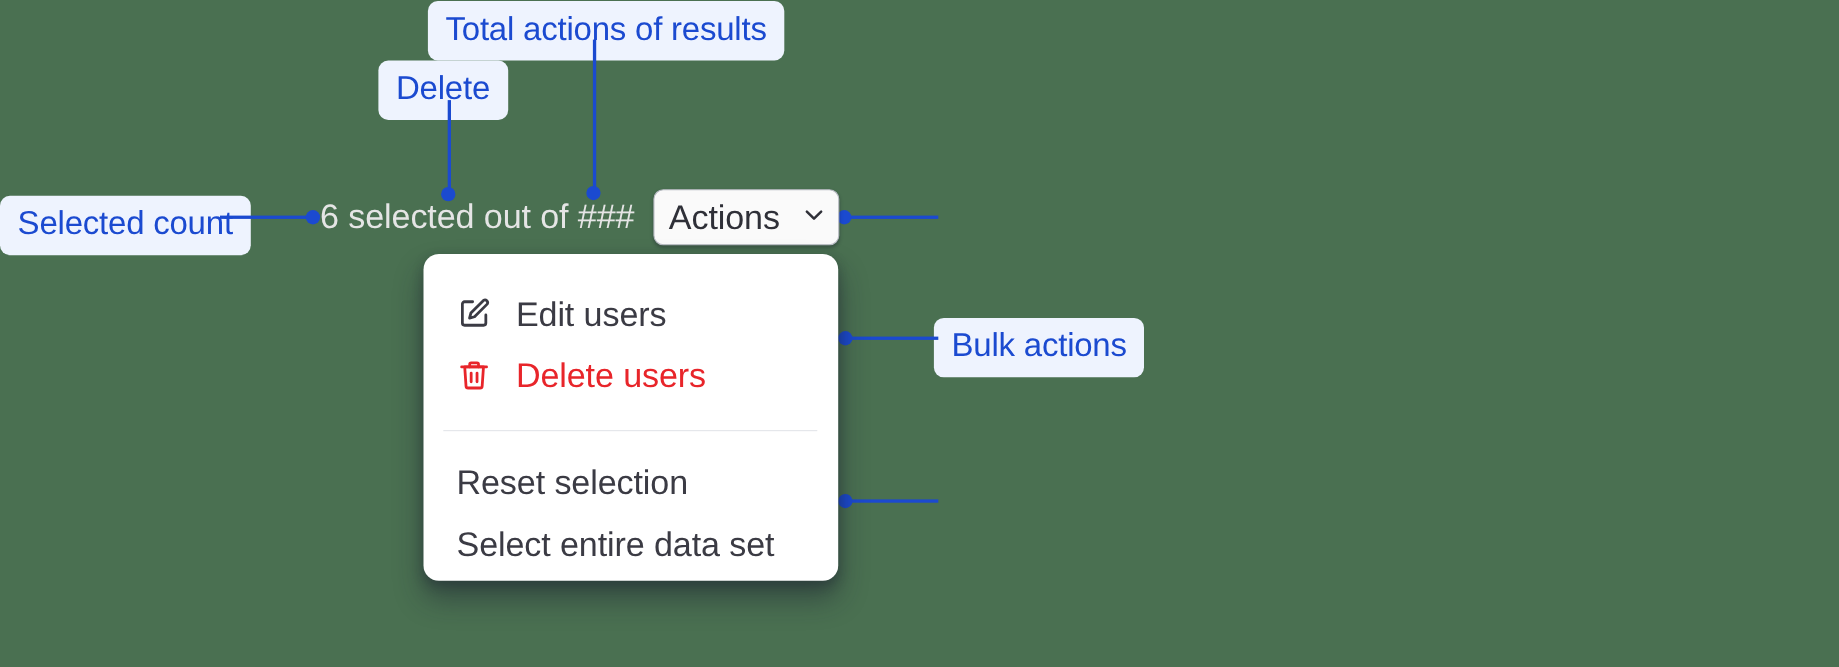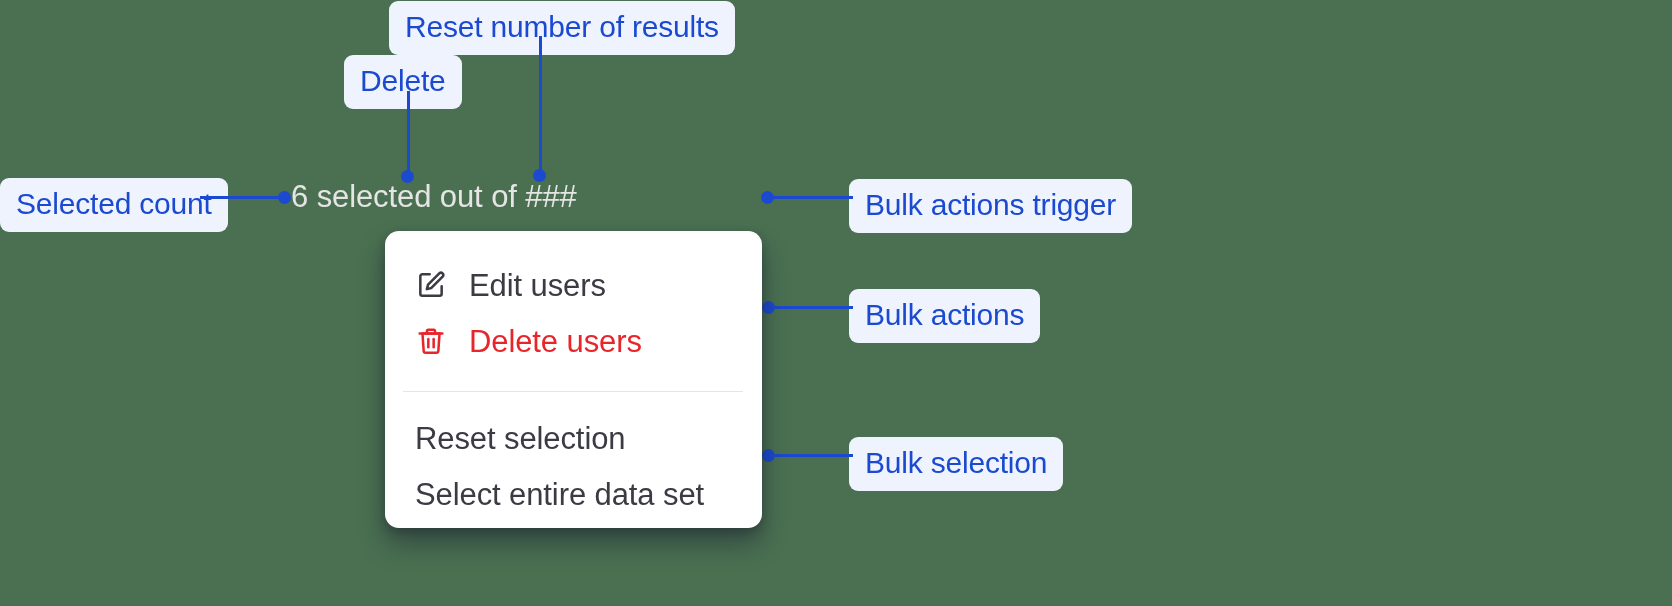--- a/index.html
+++ b/index.html
@@ -127,31 +127,29 @@
     height: 1px;
     background: #e3e5e9;
     margin: 22px 18px 18px 18px;
   }
 </style>
 </head>
 <body style="background: rgb(74, 112, 81);">
 
 <div id="stage">
 
-  <div class="chip" style="left:389px; top:1px;">Reset number of results</div>
+  <div class="chip" style="left:389px; top:1px;">Total actions of results</div>
 
   <div class="chip" style="left:344px; top:55px;">Delete</div>
 
   <div class="chip" style="left:0px; top:178px;">Selected count</div>
 
-  <div class="chip" style="left:849px; top:179px;">Bulk actions trigger</div>
 
   <div class="chip" style="left:849px; top:289px;">Bulk actions</div>
 
-  <div class="chip" style="left:849px; top:437px;">Bulk selection</div>
 
   <div class="conn-v" style="left:539px; top:36px; height:138px;"></div>
   <div class="dot" style="left:533px; top:169px;"></div>
 
   <div class="conn-v" style="left:407px; top:91px; height:84px;"></div>
   <div class="dot" style="left:401px; top:170px;"></div>
 
   <div class="conn-h" style="left:200px; top:196px; width:86px;"></div>
   <div class="dot" style="left:278px; top:191px;"></div>
 
@@ -159,20 +157,28 @@
   <div class="dot" style="left:761px; top:191px;"></div>
 
   <div class="conn-h" style="left:768px; top:306px; width:85px;"></div>
   <div class="dot" style="left:762px; top:301px;"></div>
 
   <div class="conn-h" style="left:768px; top:454px; width:85px;"></div>
   <div class="dot" style="left:762px; top:449px;"></div>
 
   <div class="sel-message" style="left:291px; top:181px;">6 selected out of ###</div>
 
+  <div class="actions-btn" style="left:594px; top:172px; width:169px; height:51px;">
+    <span class="label">Actions</span>
+    <span class="chev">
+      <svg width="26" height="26" viewBox="0 0 24 24" fill="none" stroke="#2f3038" stroke-width="2.1" stroke-linecap="round" stroke-linejoin="round">
+        <polyline points="6 9.5 12 15.5 18 9.5"></polyline>
+      </svg>
+    </span>
+  </div>
 
   <div class="menu" style="left:385px; top:231px; width:377px; height:297px;">
 
     <div class="menu-item">
       <span class="micon">
         <svg width="32" height="32" viewBox="0 0 24 24" fill="none" stroke="#3b3b44" stroke-width="1.9" stroke-linecap="round" stroke-linejoin="round">
           <path d="M11 4H5.5A1.5 1.5 0 0 0 4 5.5v13A1.5 1.5 0 0 0 5.5 20h13a1.5 1.5 0 0 0 1.5-1.5V13"></path>
           <path d="M18.4 3.1a1.8 1.8 0 0 1 2.5 2.5L12.3 14.2l-3.4.9.9-3.4 8.6-8.6z"></path>
         </svg>
       </span>

